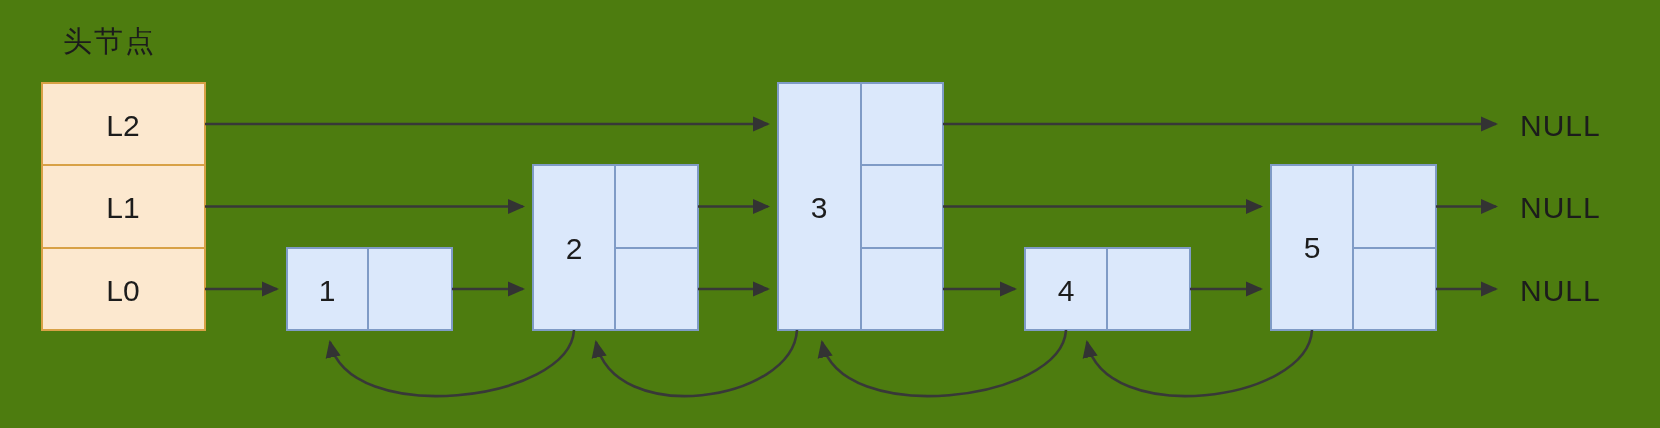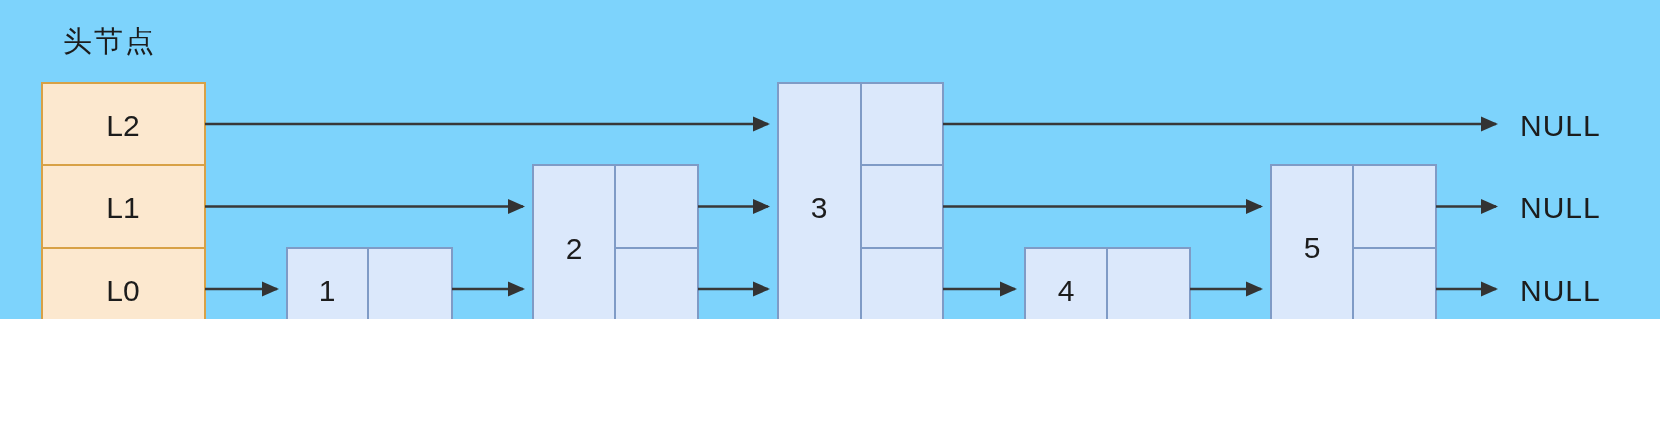--- a/index.html
+++ b/index.html
@@ -1,19 +1,19 @@
 <!DOCTYPE html>
 <html><head>
 <meta charset="utf-8">
 <style>
   html, body { margin: 0; padding: 0; background: #ffffff; }
   .stage {
     width: 1660px;
-    height: 319px;
-    background: #7dd3fc;
+    height: 428px;
+    background: #4d7c0f;
     position: relative;
     overflow: hidden;
     font-family: "Liberation Sans", "DejaVu Sans", sans-serif;
   }
   svg { display: block; }
 
   .cell-head { fill: #fce8cf; stroke: #d8a146; stroke-width: 2; }
   .cell-node { fill: #dbe8fb; stroke: #7f9bc6; stroke-width: 2; }
   .divider   { stroke: #7f9bc6; stroke-width: 2; fill: none; }
 

